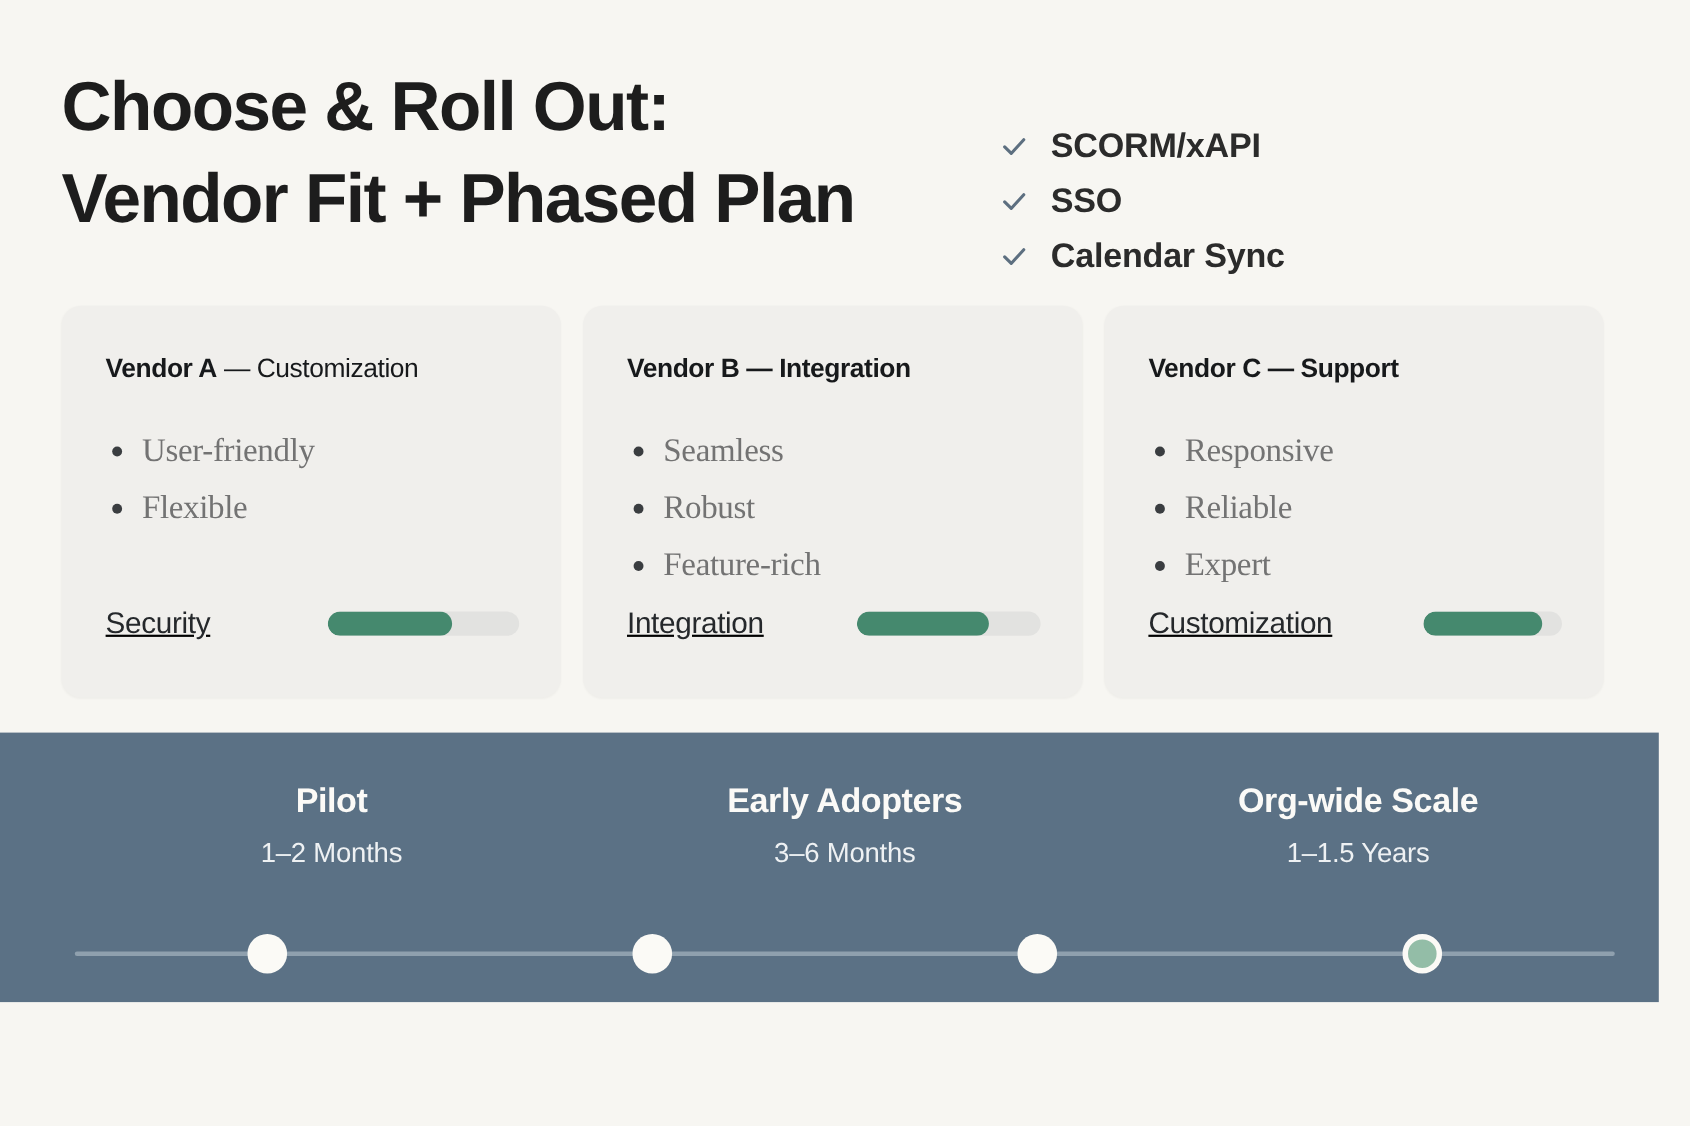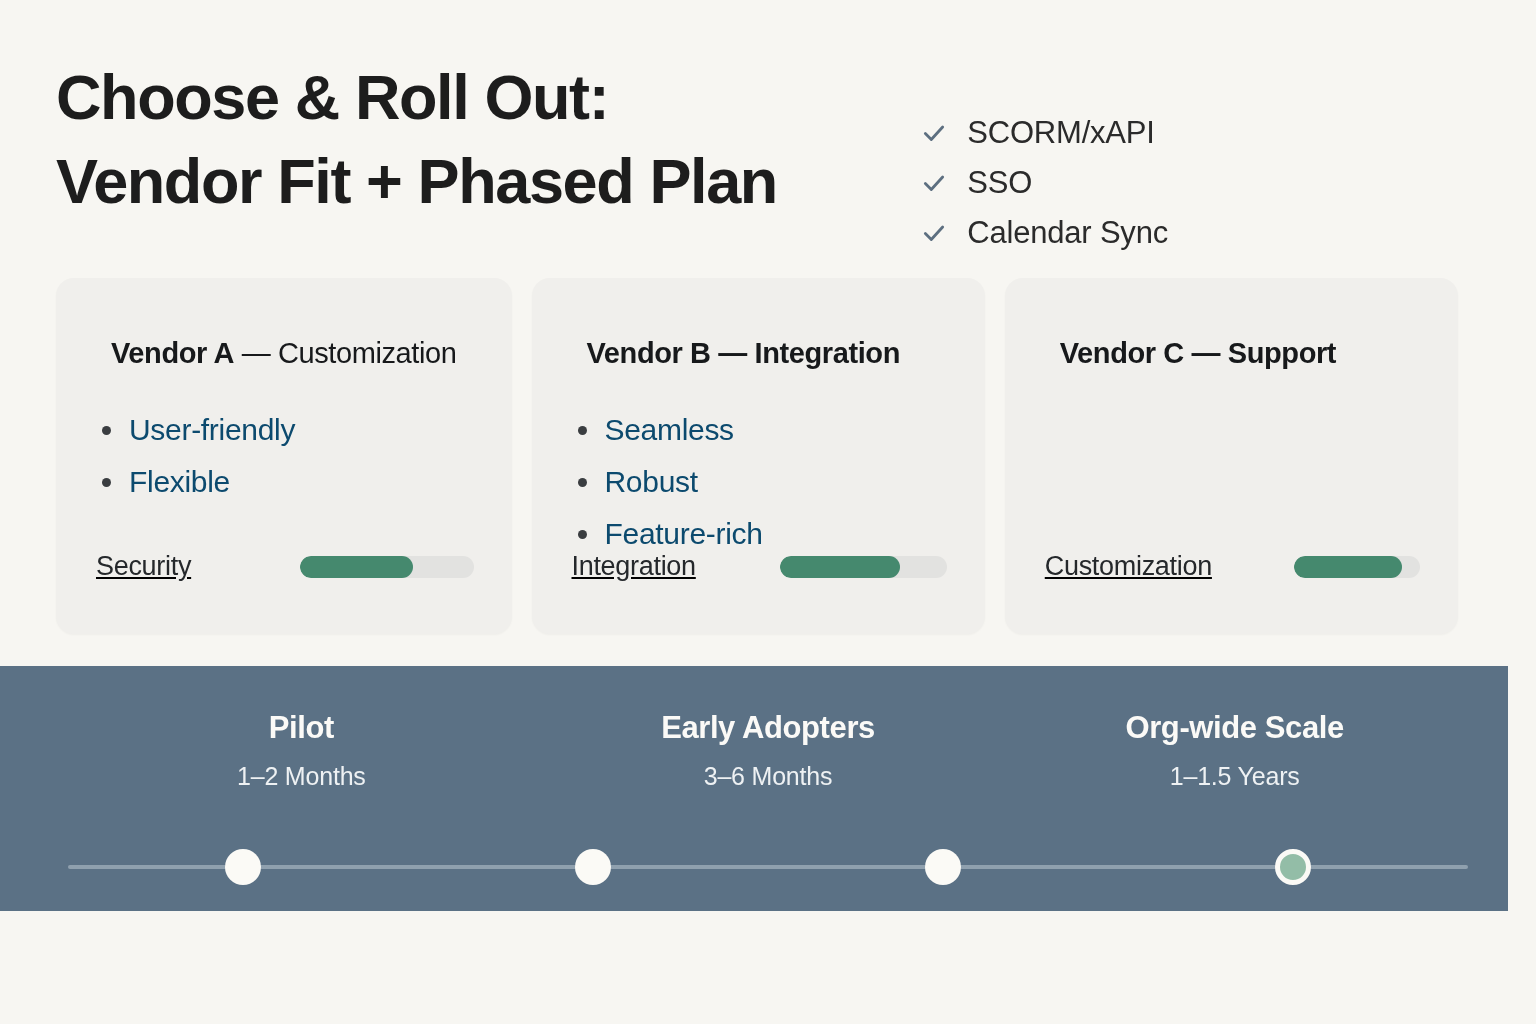--- a/index.html
+++ b/index.html
@@ -54,20 +54,21 @@
     height: 26px;
     flex: 0 0 26px;
     display: block;
     color: #5d6f80;
   }
   .badge-label {
     font-size: 31px;
     color: #2b2b2b;
     letter-spacing: -0.2px;
     white-space: nowrap;
+    font-weight: bold;
   }
 
   
   .cards {
     position: absolute;
     left: 56px;
     top: 278px;
     width: 1402px;
     height: 356px;
     display: flex;
@@ -76,22 +77,22 @@
   .card {
     flex: 1 1 0;
     background: #f0efec;
     border-radius: 18px;
     position: relative;
     padding: 44px 40px 0 40px;
     box-sizing: border-box;
     box-shadow: 0 1px 2px rgba(0,0,0,0.035);
   }
   .card-title {
-    margin: 15px;
-    font-size: 29px;
+    margin: 0;
+    font-size: 24px;
     font-weight: bold;
     color: #17191b;
     letter-spacing: -0.4px;
     white-space: nowrap;
   }
   .card-title .subtle {
     font-weight: normal;
   }
   .card-title .bold {
     font-weight: bold;
@@ -109,22 +110,23 @@
   .bullet-dot {
     width: 9px;
     height: 9px;
     border-radius: 50%;
     background: #3a3d40;
     flex: 0 0 9px;
     margin: 0 18px 0 6px;
   }
   .bullet-text {
     font-size: 30px;
-    color: #0c4a6e;
+    color: #737373;
     letter-spacing: -0.3px;
+    font-family: Liberation Serif, serif;
   }
   .metric {
     position: absolute;
     left: 40px;
     right: 38px;
     bottom: 52px;
     display: flex;
     align-items: center;
     text-decoration: underline;
   }
@@ -299,20 +301,34 @@
       <div class="metric-bar" style="width: 167px;">
         <div class="metric-fill" style="width: 72%;"></div>
       </div>
     </div>
   </div>
 
   <div class="card">
     <div class="card-title">
       <span class="bold">Vendor C</span><span class="bold"> — </span><span class="bold">Support</span>
     </div>
+    <ul class="bullets">
+      <li class="bullet-row">
+        <span class="bullet-dot"></span>
+        <span class="bullet-text">Responsive</span>
+      </li>
+      <li class="bullet-row">
+        <span class="bullet-dot"></span>
+        <span class="bullet-text">Reliable</span>
+      </li>
+      <li class="bullet-row">
+        <span class="bullet-dot"></span>
+        <span class="bullet-text">Expert</span>
+      </li>
+    </ul>
     <div class="metric">
       <span class="metric-label">Customization</span>
       <div class="metric-bar" style="width: 126px;">
         <div class="metric-fill" style="width: 86%;"></div>
       </div>
     </div>
   </div>
 
 </div>
 

